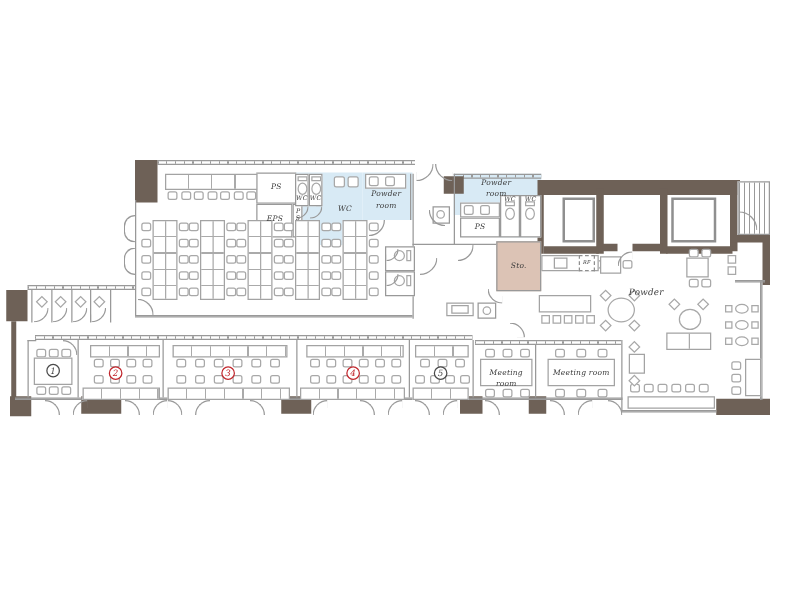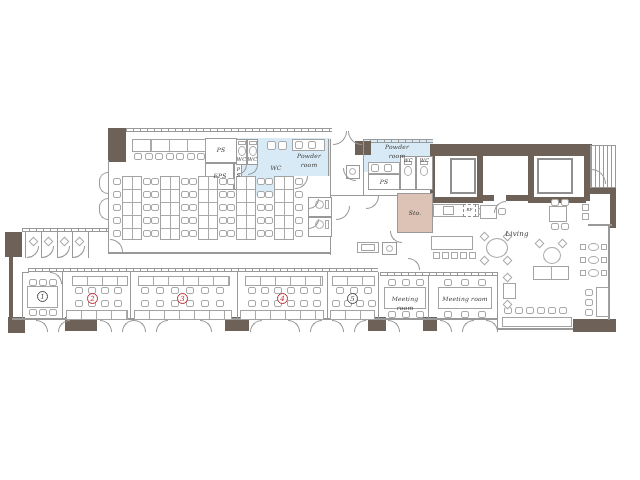--- a/index.html
+++ b/index.html
@@ -47,21 +47,21 @@
   <div class="lbl s5" style="left:236px;top:156px;width:11px">WC</div>
   <div class="lbl s5" style="left:247px;top:156px;width:11px">WC</div>
   <div class="lbl" style="left:262px;top:163px;width:28px">WC</div>
   <div class="lbl" style="left:291px;top:151px;width:36px">Powder room</div>
   <div class="lbl" style="left:378px;top:142px;width:38px">Powder room</div>
   <div class="lbl" style="left:368px;top:177px;width:32px">PS</div>
   <div class="lbl s5" style="left:400px;top:157px;width:16px">WC</div>
   <div class="lbl s5" style="left:416px;top:157px;width:17px">WC</div>
   <div class="lbl" style="left:397px;top:208px;width:36px">Sto.</div>
   <div class="lbl s4" style="left:463px;top:208px;width:13px">RF</div>
-  <div class="lbl s7" style="left:495px;top:229px;width:44px">Living</div>
+  <div class="lbl s7" style="left:495px;top:229px;width:44px">Powder</div>
   <div class="lbl" style="left:384px;top:294px;width:42px">Meeting room</div>
   <div class="lbl" style="left:438px;top:294px;width:54px">Meeting room</div>
 
   <div class="num num-dark" style="left:37px;top:291px">1</div>
   <div class="num num-red" style="left:87px;top:293px">2</div>
   <div class="num num-red" style="left:177px;top:293px">3</div>
   <div class="num num-red" style="left:277px;top:293px">4</div>
   <div class="num num-dark" style="left:347px;top:293px">5</div>
 <div class="fill" style="left: 236px; top: 138px; width: 54px; height: 58px;"></div>
     <div class="fill" style="left: 290px; top: 138px; width: 40px; height: 38px;"></div>

